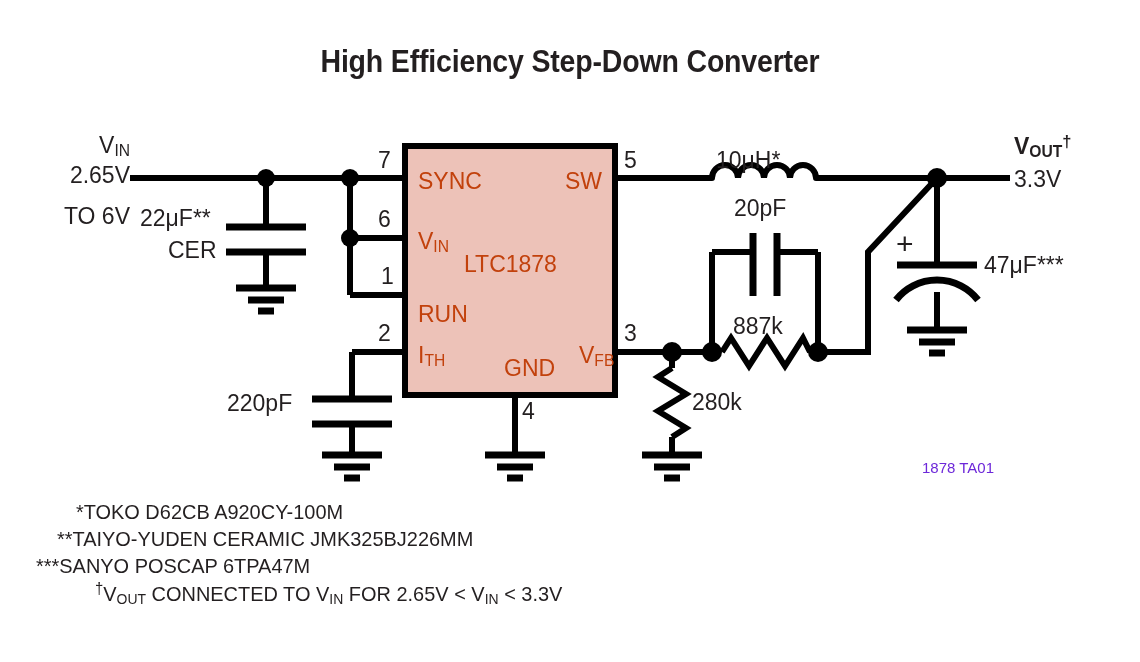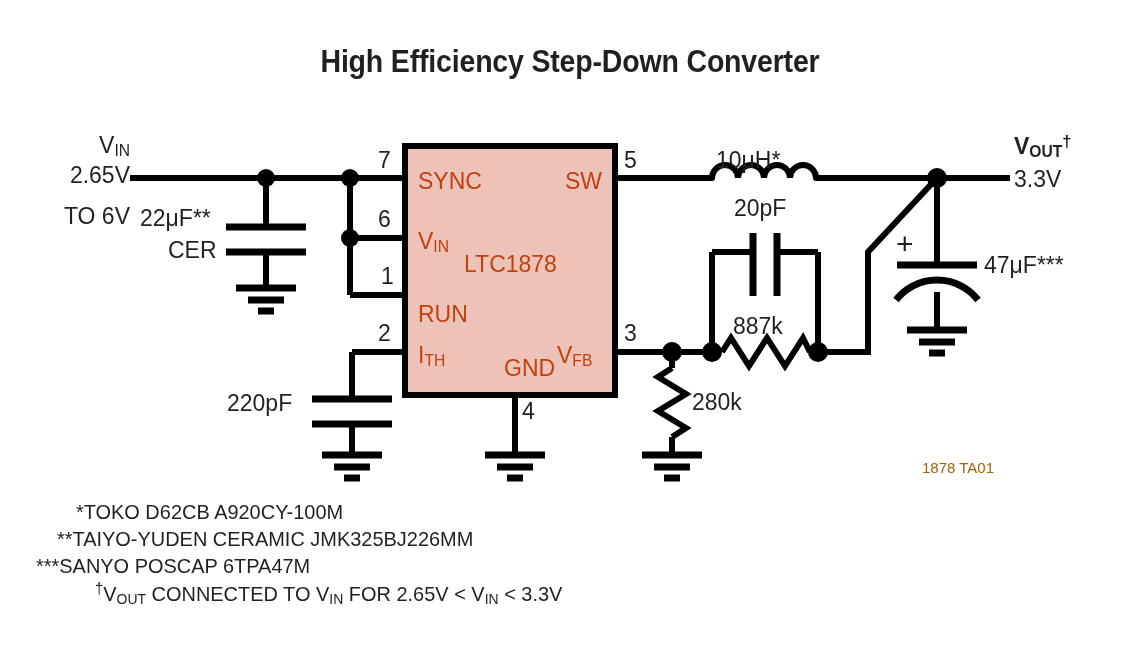--- a/index.html
+++ b/index.html
@@ -84,21 +84,21 @@
   .fn3 { padding-left: 0px; }
   .fn4 { padding-left: 62px; }
   .footnotes sub { font-size: 0.7em; vertical-align: -0.2em; }
   .footnotes sup { font-size: 0.75em; vertical-align: 0.42em; }
   .refcode {
     position: absolute;
     right: 48px;
     top: 459px;
     font-family: "Liberation Sans", sans-serif;
     font-size: 15px;
-    color: #a16207;
+    color: #6d28d9;
   }
 </style>
 </head>
 <body>
 
 <div id="root">
 
   <div class="title">High Efficiency Step-Down Converter</div>
 
   <svg class="schematic" width="1140" height="662" viewBox="0 0 1140 662">
@@ -212,21 +212,21 @@
 
   <div class="icname" style="left:418px; top:168px;">SYNC</div>
   <div class="icname" style="left:418px; top:228px;">
     <span>V</span><sub style="font-size:0.68em; vertical-align:-0.18em;">IN</sub>
   </div>
   <div class="icname" style="left:418px; top:275px;margin-top:26px;">RUN</div>
   <div class="icname" style="left:418px; top:342px;">
     <span>I</span><sub style="font-size:0.68em; vertical-align:-0.18em;">TH</sub>
   </div>
   <div class="icname" style="left:565px; top:168px;">SW</div>
-  <div class="icname" style="left:557px; top:342px;">
+  <div class="icname" style="left:579px; top:342px;">
     <span>V</span><sub style="font-size:0.68em; vertical-align:-0.18em;">FB</sub>
   </div>
   <div class="icname" style="left:504px; top:355px;">GND</div>
   <div class="icname" style="left:464px; top:251px;">LTC1878</div>
 
   <div class="lbl" style="left:716px; top:124px;margin-top:24px;">10μH*</div>
 
   <div class="lbl" style="left:734px; top:196px;">20pF</div>
 
   <div class="lbl" style="left:733px; top:306px;margin-top:8px;">887k</div>

